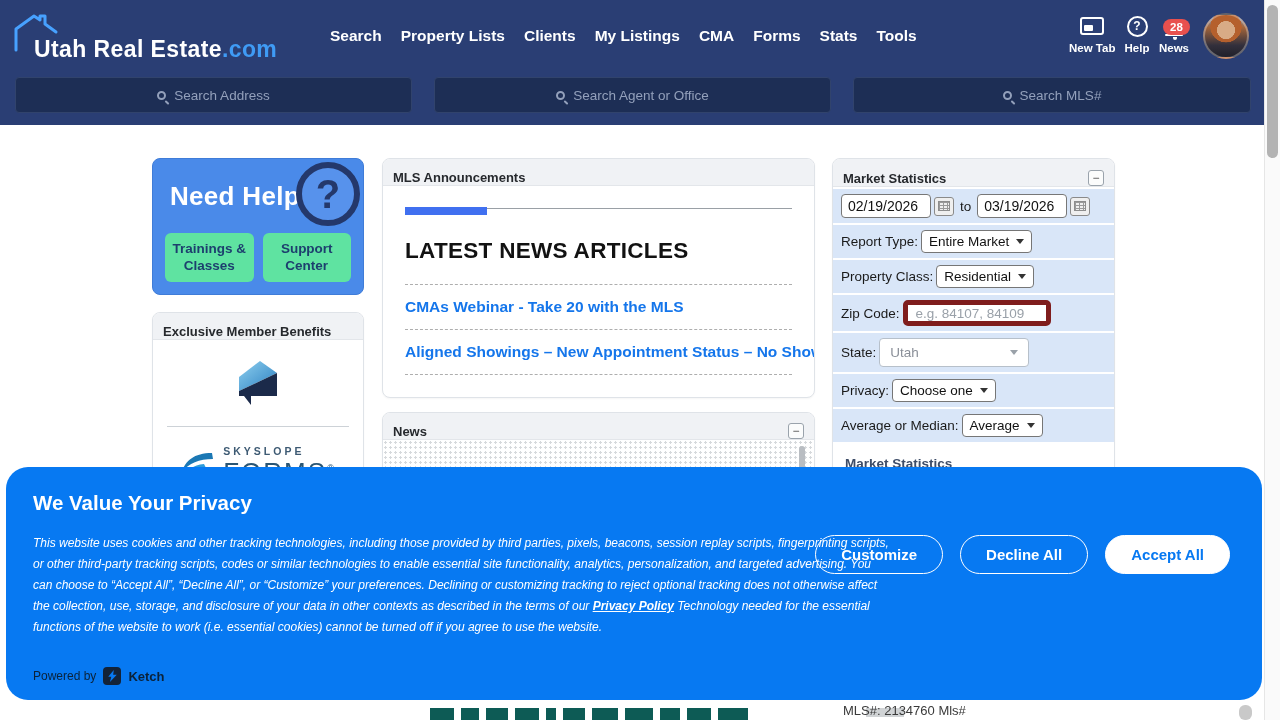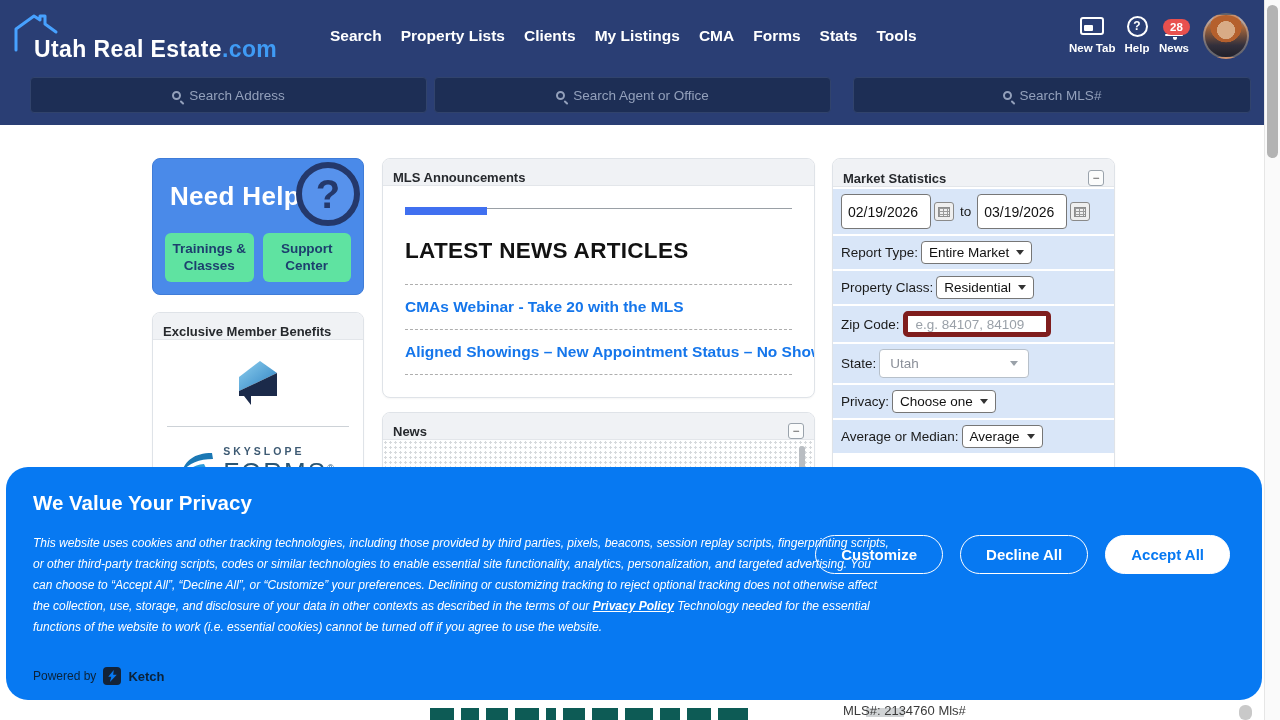--- a/index.html
+++ b/index.html
@@ -77,21 +77,21 @@
   .news { left:382px; top:412px; width:433px; height:130px; }
   .news-body { position:relative; height:103px;
     background-image:radial-gradient(#d6d9dc 1px, rgba(0,0,0,0) 1.3px); background-size:5px 5px; background-color:#fff; }
   .news-thumb { position:absolute; right:9px; top:6px; width:6px; height:58px; background:#b9bdc2; border-radius:3px; cursor:grab; }
 
   
   .mstats { left:832px; top:158px; width:283px; height:396px; }
   .mstats .panel-hd { height:28px; }
   .ms-row { background:#d9e6f8; margin-top:2px; padding:5px 8px; display:flex; align-items:center; gap:3px;
     font-size:13.5px; color:#1a1a1a; white-space:nowrap; }
-  .date-input { width:90px; height:35px; border:1px solid #777; border-radius:4px; font-size:14px; padding:0 6px; color:#111; background:#fff;
+  .date-input { width:90px; height:24px; border:1px solid #777; border-radius:4px; font-size:14px; padding:0 6px; color:#111; background:#fff;
     font-family:"Liberation Sans", sans-serif; }
   .cal-btn { width:20px; height:19px; border:1px solid #8a8a8a; border-radius:3px; background:#efefef; display:flex; align-items:center; justify-content:center; cursor:pointer; flex:0 0 auto; }
   .cal-btn .grid { width:12px; height:10px; border:1px solid #8d8d8d; background:
       repeating-linear-gradient(to right, #9a9a9a 0 1px, rgba(0,0,0,0) 1px 4px),
       repeating-linear-gradient(to bottom, #9a9a9a 0 1px, rgba(0,0,0,0) 1px 3px); }
   .to-lbl { margin:0 3px; }
   .fsel { display:inline-flex; align-items:center; gap:7px; background:#fff; border:1px solid #767676; border-radius:4px;
     padding:3px 7px; font-size:13.5px; color:#111; cursor:pointer; }
   .fsel .chev { width:0; height:0; border-left:4px solid rgba(0,0,0,0); border-right:4px solid rgba(0,0,0,0); border-top:5px solid #333; }
   .fsel.disabled { border-color:#b7c0ca; color:#8a8f98; padding:6px 10px; width:150px; }
@@ -167,21 +167,21 @@
     </div>
     <div class="hdr-action" style="left:1151px;">
       <div class="ic">
           <span class="ic-bell"></span>
         </div>
       <div class="lbl">News</div>
     </div>
     <div class="news-badge">28</div>
     <div class="avatar"></div>
 
-    <div class="hsearch" style="left:30px; width:397px;">
+    <div class="hsearch" style="left:15px; width:397px;">
       <span class="mag"></span>
       <span>Search Address</span>
     </div>
     <div class="hsearch" style="left:434px; width:397px;">
       <span class="mag"></span>
       <span>Search Agent or Office</span>
     </div>
     <div class="hsearch" style="left:853px; width:398px;">
       <span class="mag"></span>
       <span>Search MLS#</span>

